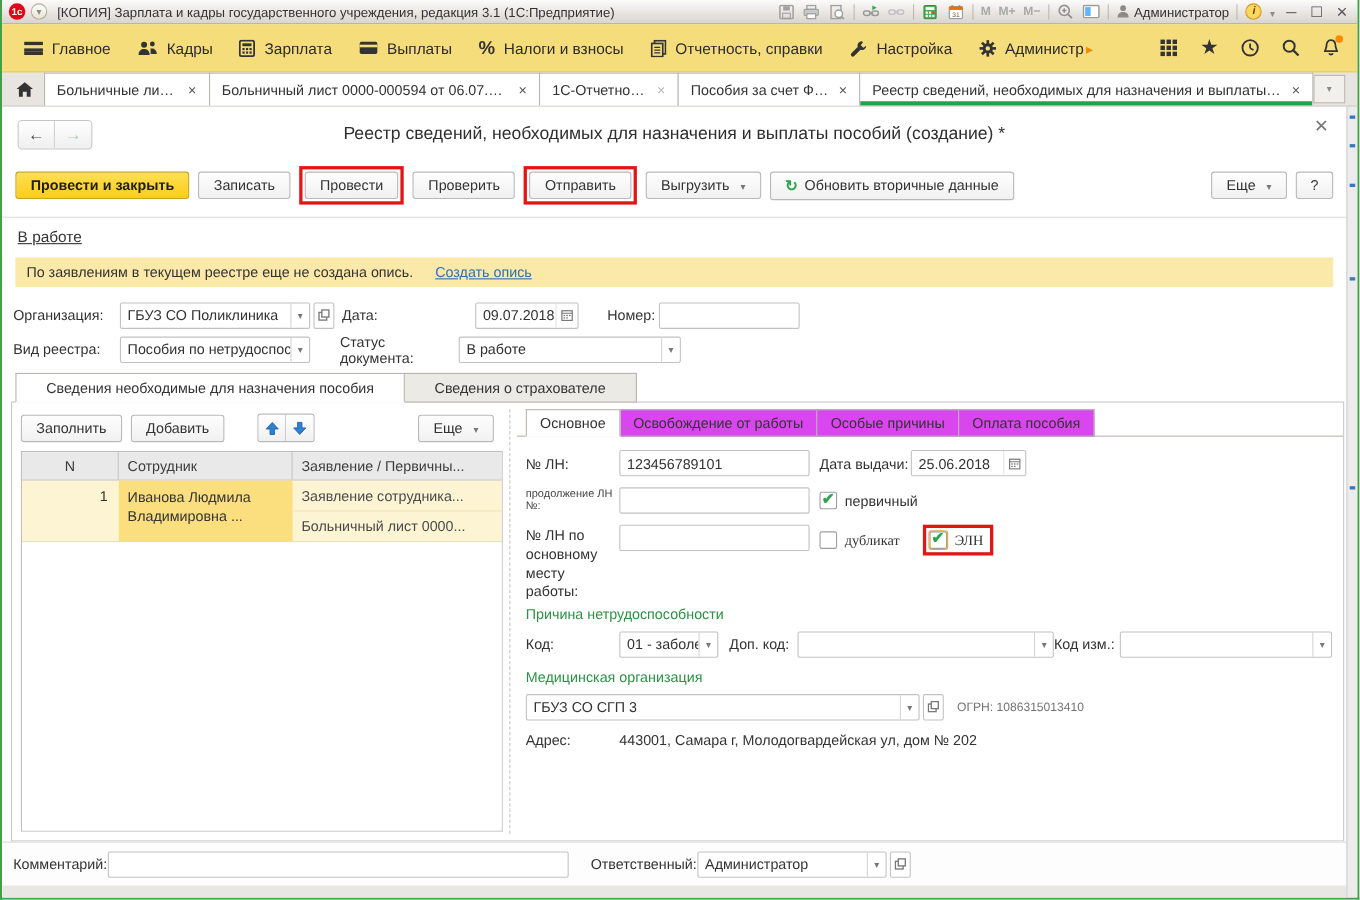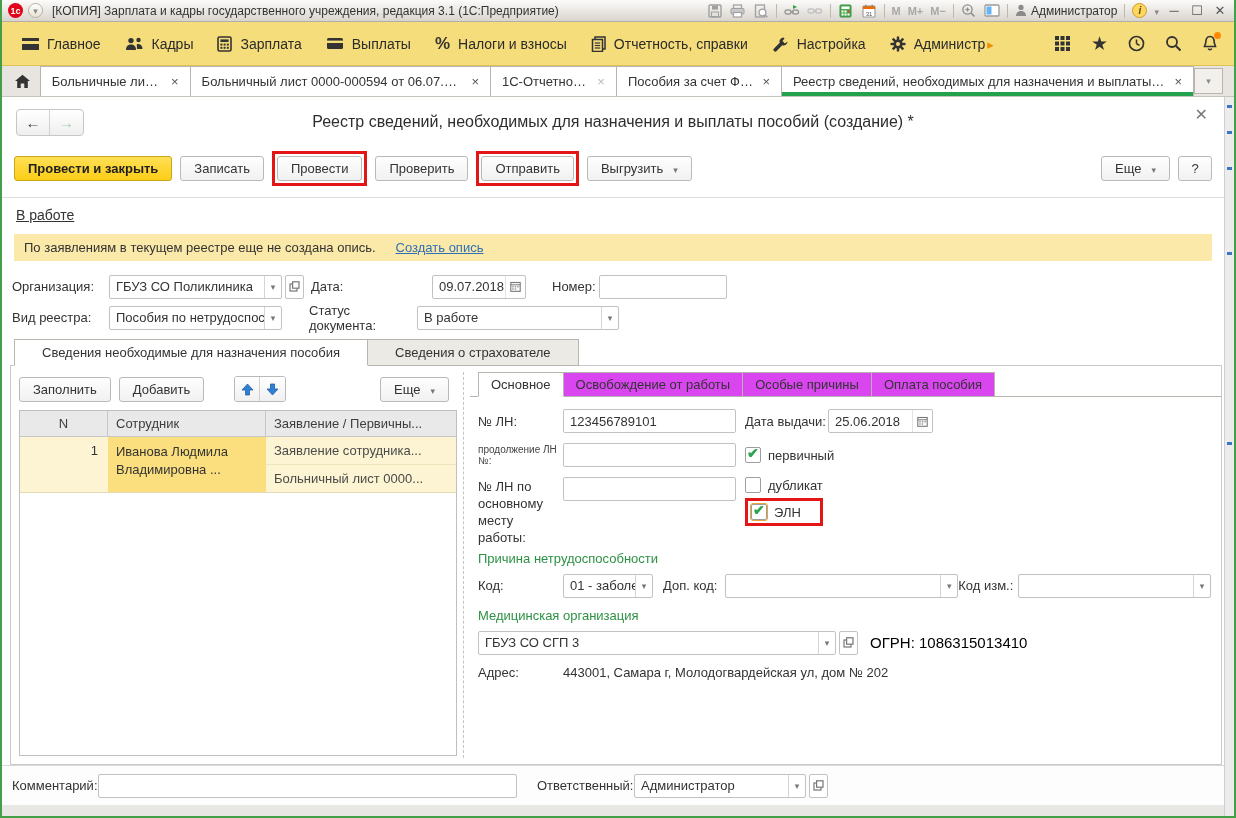--- a/index.html
+++ b/index.html
@@ -123,21 +123,21 @@
   .rbody { border-top:1px solid #b9b5ae; margin-top:-1px; padding:12px 10px 0 8px; flex:1; }
   .rrow { display:flex; align-items:center; margin-bottom:10px; }
   .rl { width:85px; flex:0 0 85px; font-size:13px; }
   .rl.small { font-size:10px; color:#444; }
   .rl.wrap { line-height:1.3; align-self:flex-start; padding-top:2px; }
   .cb { width:16px; height:16px; border:1px solid #9e9e9e; border-radius:2px; background:#fff; position:relative; flex:0 0 16px; }
   .cb.checked::after { content:"✔"; position:absolute; left:1px; top:-3px; color:#2ea44f; font-size:14px; font-weight:bold; }
   .cb.focus { outline:1px solid #e8a33d; }
   .cbrow { display:flex; align-items:center; gap:7px; font-size:13px; }
   .gtitle { color:#2c9144; font-size:13px; margin:4px 0 8px; }
-  .ogrn { margin-left:12px; font-size:15px; color:#000000; white-space:nowrap; }
+  .ogrn { margin-left:12px; font-size:11px; color:#737373; white-space:nowrap; }
 
   .footer { flex:0 0 40px; border-top:1px solid #d9d9d9; display:flex; align-items:center; padding:0 10px; background:#fdfdfd; }
   .bottom-band { flex:0 0 11px; background:#e9e7e3; }
 
   
   .rstrip { position:absolute; top:97px; right:0; bottom:0; width:10px; background:#ececec; border-left:1px solid #cfcfcf; }
   .rstrip i { position:absolute; left:2px; width:5px; height:3px; background:#3b76c0; display:block; }
 </style>
 </head>
 <body>
@@ -401,20 +401,24 @@
       <span class="ann">
           <span class="btn">Провести</span>
         </span>
       <span class="btn">Проверить</span>
       <span class="ann">
           <span class="btn">Отправить</span>
         </span>
       <span class="btn">
           <span>Выгрузить</span>
           <span class="bcr"></span>
+        </span>
+      <span class="btn">
+          <span class="refresh-g"></span>
+          <span>Обновить вторичные данные</span>
         </span>
       <span class="tb-spacer"></span>
       <span class="btn">
           <span>Еще</span>
           <span class="bcr"></span>
         </span>
       <span class="btn qbtn">?</span>
     </div>
 
     <div class="statusrow">
@@ -556,21 +560,21 @@
             <input class="txt" style="width: 173px;" value="">
             <span class="cbrow" style="margin-left:9px;">
               <span class="cb checked"></span>
               <span>первичный</span>
             </span>
           </div>
 
           <div class="rrow" style="align-items:flex-start;margin-bottom:4px;">
             <span class="rl wrap">№ ЛН по основному месту работы:</span>
             <input class="txt" style="width: 173px;" value="">
-            <span style="margin-left:9px;display:flex;flex-direction:column;gap:5px;">
+            <span style="margin-left:9px;display:flex;flex-direction:row;gap:21px;font-family:Liberation Serif, serif;">
               <span class="cbrow">
                 <span class="cb"></span>
                 <span>дубликат</span>
               </span>
               <span class="ann" style="padding:3px 6px 3px 3px;">
                 <span class="cbrow">
                   <span class="cb checked focus"></span>
                   <span>ЭЛН</span>
                 </span>
               </span>

